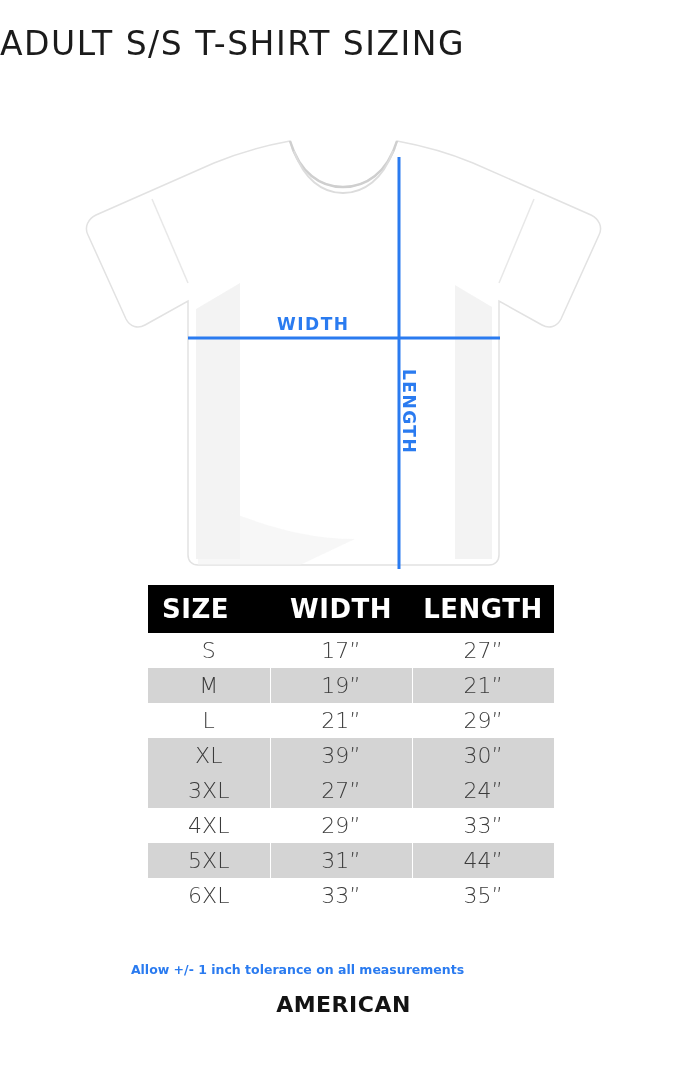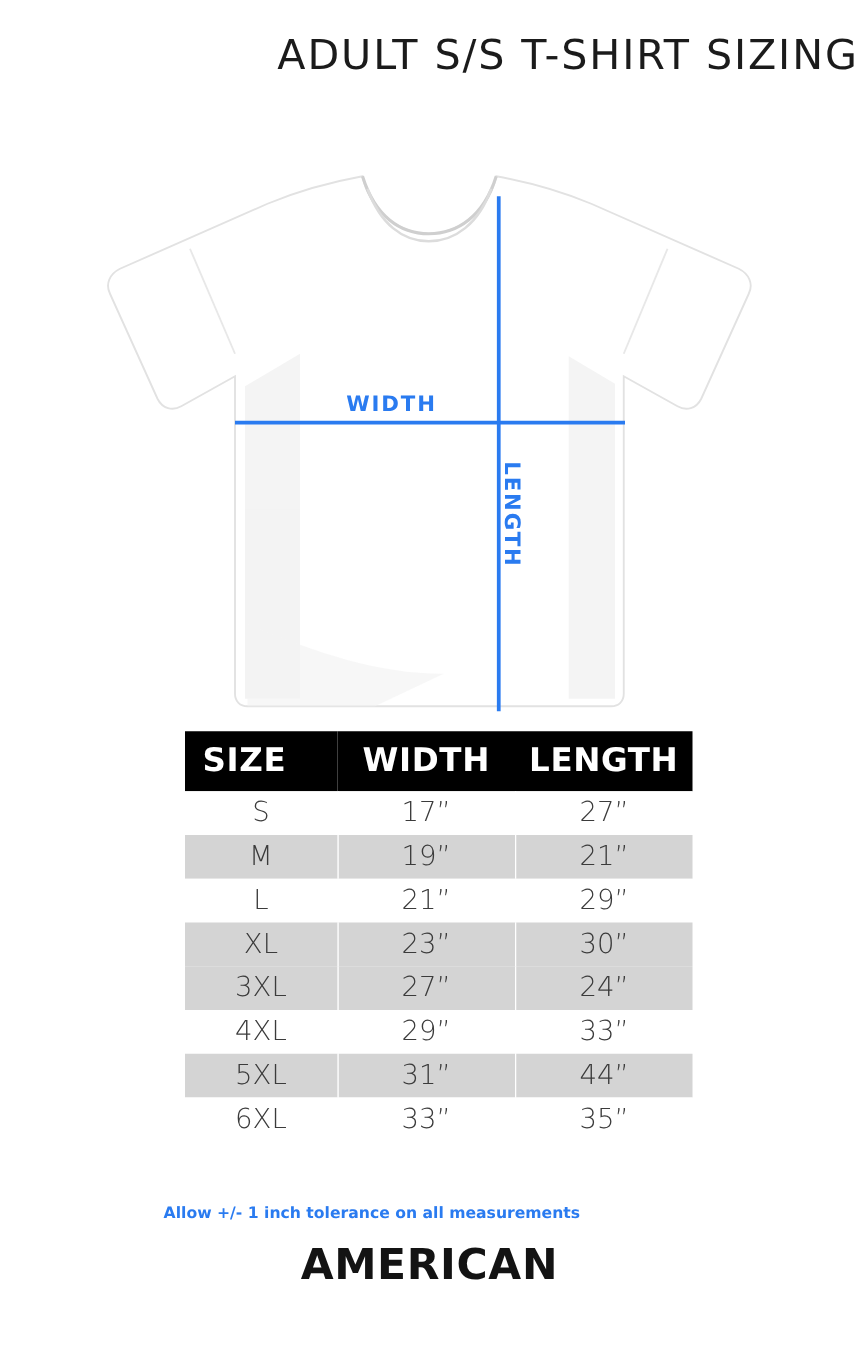--- a/index.html
+++ b/index.html
@@ -17,21 +17,21 @@
   }
 
   .page {
     width: 687px;
     height: 1080px;
     position: relative;
   }
 
   
   .title {
-    text-align: right;
+    text-align: left;
     font-size: 33px;
     letter-spacing: 1.5px;
     font-weight: 400;
     color: #1b1b1b;
     padding-top: 24px;
     font-family: "DejaVu Sans", sans-serif;
   }
 
   
   .shirt-area {
@@ -123,21 +123,21 @@
   }
 
   .brand {
     position: absolute;
     left: 0;
     top: 992px;
     width: 687px;
     text-align: center;
   }
   .brand-main {
-    font-size: 34px;
+    font-size: 22px;
     font-weight: bold;
     letter-spacing: 0.5px;
     color: #131313;
     font-family: "DejaVu Sans", sans-serif;
   }
   .brand-sub {
     font-size: 14px;
     letter-spacing: 7px;
     color: #131313;
     margin-top: 4px;
@@ -221,21 +221,21 @@
           <td>19”</td>
           <td>21”</td>
         </tr>
         <tr class="odd">
           <td>L</td>
           <td>21”</td>
           <td>29”</td>
         </tr>
         <tr class="even">
           <td>XL</td>
-          <td>23”</td>
+          <td>39”</td>
           <td>30”</td>
         </tr>
         <tr class="even">
           <td>3XL</td>
           <td>27”</td>
           <td>24”</td>
         </tr>
         <tr class="odd">
           <td>4XL</td>
           <td>29”</td>

